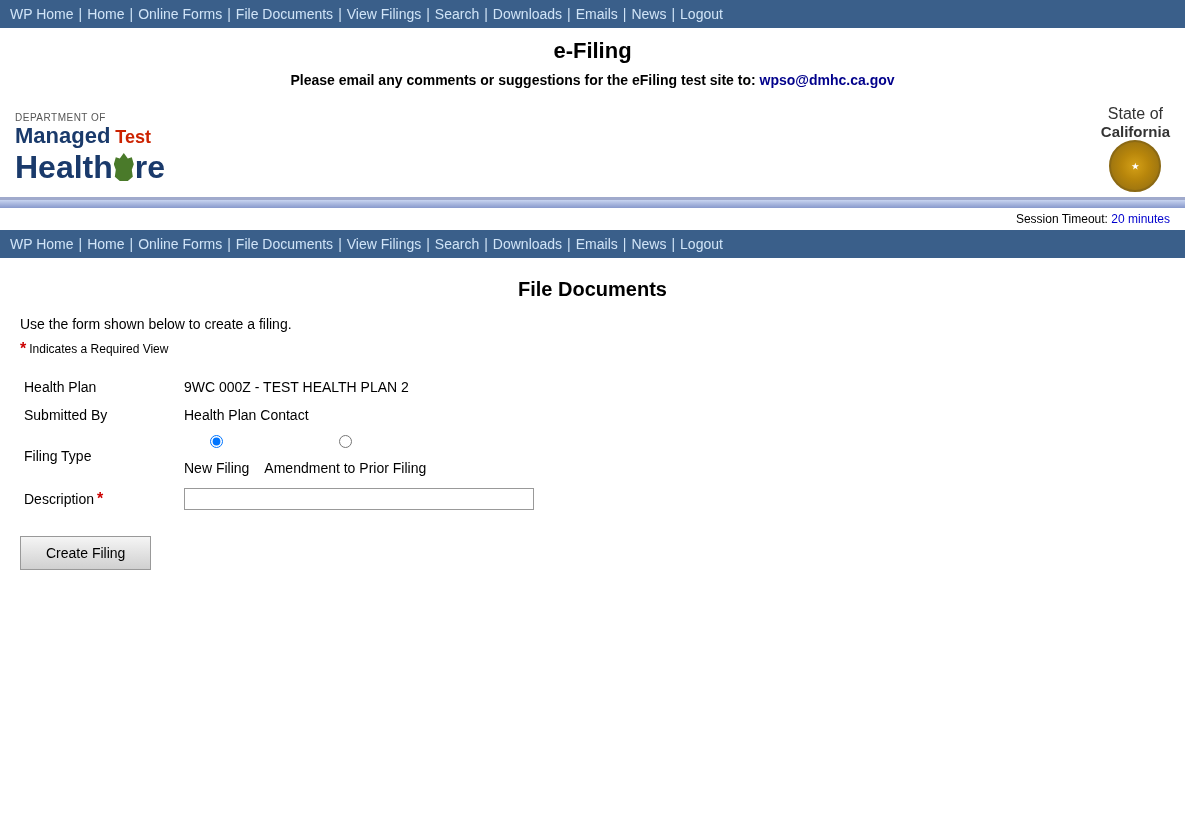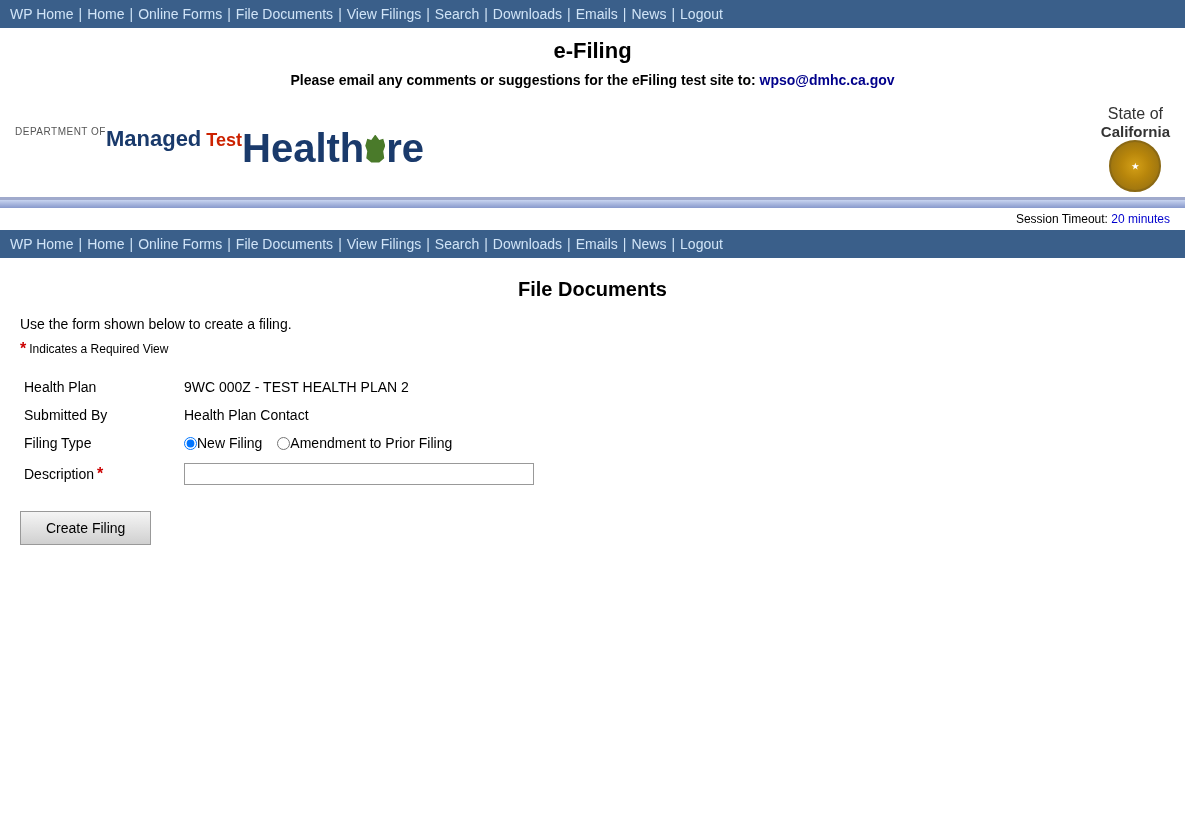--- a/index.html
+++ b/index.html
@@ -54,20 +54,21 @@
     
     .logo-bar {
       display: flex;
       justify-content: space-between;
       align-items: center;
       padding: 5px 15px 5px 15px;
       border-bottom: 3px solid #a0aacc;
     }
     .logo-left {
       display: flex;
+      flex-direction: column;
     }
     .dept-of {
       font-size: 10px;
       color: #555;
       letter-spacing: 0.5px;
       text-transform: uppercase;
     }
     .managed {
       font-size: 22px;
       font-weight: bold;
@@ -75,21 +76,21 @@
       display: flex;
       align-items: baseline;
       gap: 5px;
     }
     .managed-test {
       color: #cc2200;
       font-size: 18px;
       font-weight: bold;
     }
     .health-care {
-      font-size: 40px;
+      font-size: 32px;
       font-weight: bold;
       color: #1a3a6b;
       display: flex;
       align-items: center;
     }
     .bear-icon {
       display: inline-block;
       width: 20px;
       height: 28px;
       background: #4a7a2a;
@@ -214,22 +215,23 @@
     }
 
     .radio-group {
       display: flex;
       align-items: center;
       gap: 15px;
     }
     .radio-option {
       display: flex;
       align-items: center;
-      gap: 0;
-      font-size: 14px;
+      gap: 12px;
+      font-size: 14px;
+      flex-direction: column;
     }
 
     
     .create-filing-btn {
       margin-top: 20px;
       padding: 8px 25px;
       border: 1px solid #999;
       background: #e0e0e0;
       background: linear-gradient(to bottom, #f5f5f5, #d0d0d0);
       font-size: 14px;

